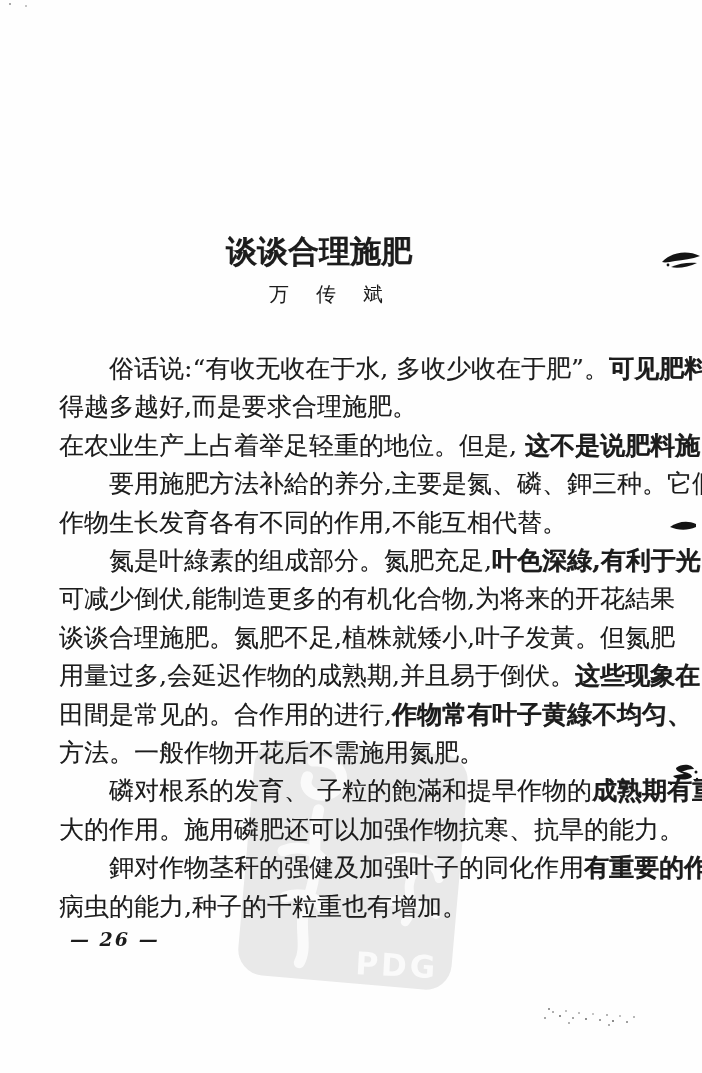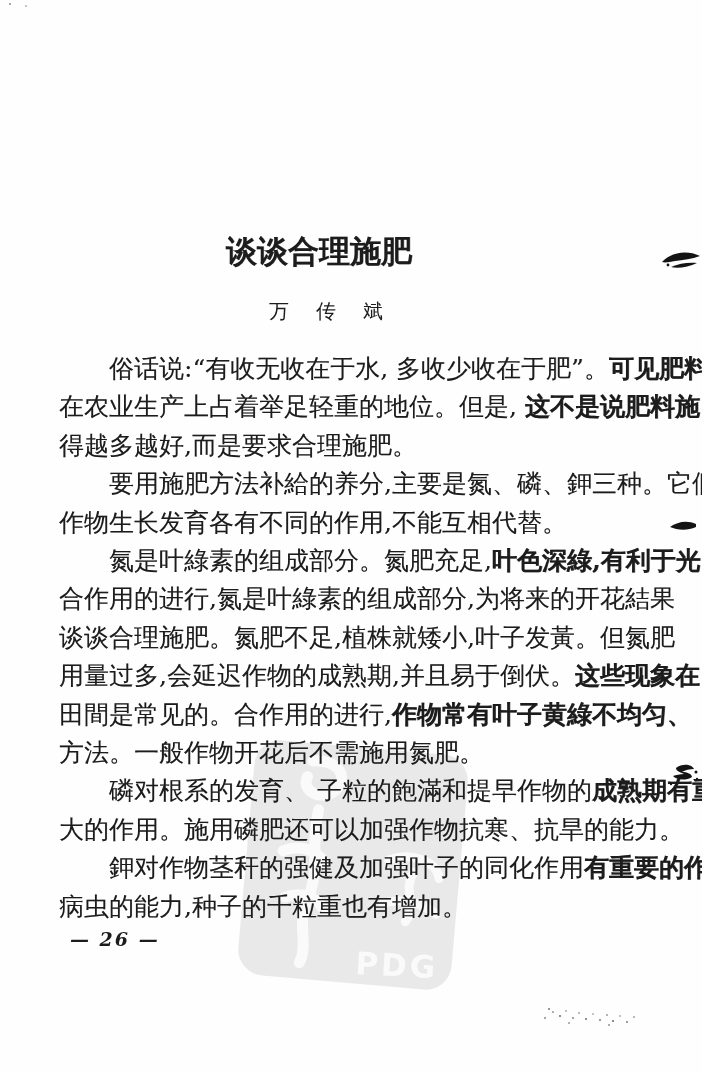--- a/index.html
+++ b/index.html
@@ -43,21 +43,21 @@
     margin: 0;
     font-size: 31px;
     font-weight: bold;
     letter-spacing: 0px;
     white-space: nowrap;
     z-index: 2;
     text-shadow: 0.4px 0.4px 0 rgba(0,0,0,0.4);
   }
   .author {
     position: absolute;
-    left: 269px; top: 298px;
+    left: 269px; top: 281px;
     font-size: 20px;
     letter-spacing: 27px;
     white-space: nowrap;
     z-index: 2;
   }
   .body-text {
     position: absolute;
     left: 59px; top: 350px;
     width: 584px;
     font-size: 25px;
@@ -130,30 +130,30 @@
     <div class="wm-pdg">PDG</div>
   </div>
 
   <h1 class="title">谈谈合理施肥</h1>
 
   <div class="author">万传斌</div>
 
   <div class="body-text">
       <div class="paragraph">
         <div class="text-line indent"><span class="seg">俗话说:“有收无收在于水, 多收少收在于肥”。</span><span class="seg bold">可见肥料</span></div>
+        <div class="text-line"><span class="seg">得越多越好,而是要求合理施肥。</span></div>
         <div class="text-line"><span class="seg">在农业生产上占着举足轻重的地位。但是, </span><span class="seg bold">这不是说肥料施</span></div>
-        <div class="text-line"><span class="seg">得越多越好,而是要求合理施肥。</span></div>
       </div>
       <div class="paragraph">
         <div class="text-line indent"><span class="seg">要用施肥方法补給的养分,主要是氮、磷、鉀三种。它們对</span></div>
         <div class="text-line"><span class="seg">作物生长发育各有不同的作用,不能互相代替。</span></div>
       </div>
       <div class="paragraph">
         <div class="text-line indent"><span class="seg">氮是叶綠素的组成部分。氮肥充足,</span><span class="seg bold">叶色深綠,有利于光</span></div>
-        <div class="text-line"><span class="seg">合作用的进行,氮是叶綠素的组成部分,为将来的开花結果</span></div>
+        <div class="text-line"><span class="seg">可减少倒伏,能制造更多的有机化合物,为将来的开花結果</span></div>
         <div class="text-line"><span class="seg">谈谈合理施肥。氮肥不足,植株就矮小,叶子发黃。但氮肥</span></div>
         <div class="text-line"><span class="seg">用量过多,会延迟作物的成熟期,并且易于倒伏。</span><span class="seg bold">这些现象在</span></div>
         <div class="text-line"><span class="seg">田間是常见的。合作用的进行,</span><span class="seg bold">作物常有叶子黄綠不均匀、</span></div>
         <div class="text-line"><span class="seg">方法。一般作物开花后不需施用氮肥。</span></div>
       </div>
       <div class="paragraph">
         <div class="text-line indent"><span class="seg">磷对根系的发育、 子粒的飽滿和提早作物的</span><span class="seg bold">成熟期有重</span></div>
         <div class="text-line"><span class="seg">大的作用。施用磷肥还可以加强作物抗寒、抗旱的能力。</span></div>
       </div>
       <div class="paragraph">

